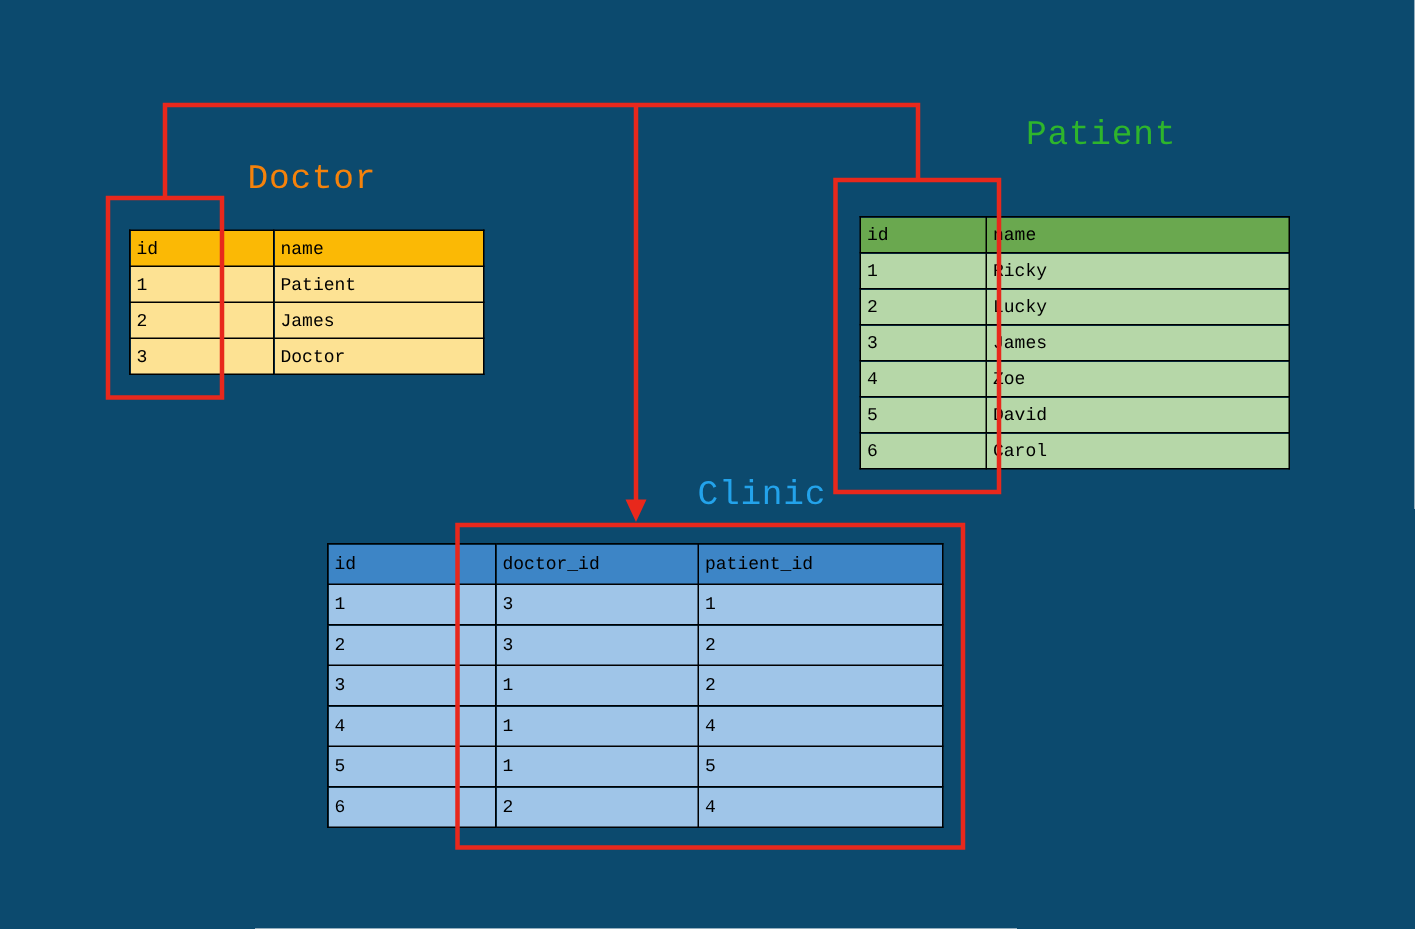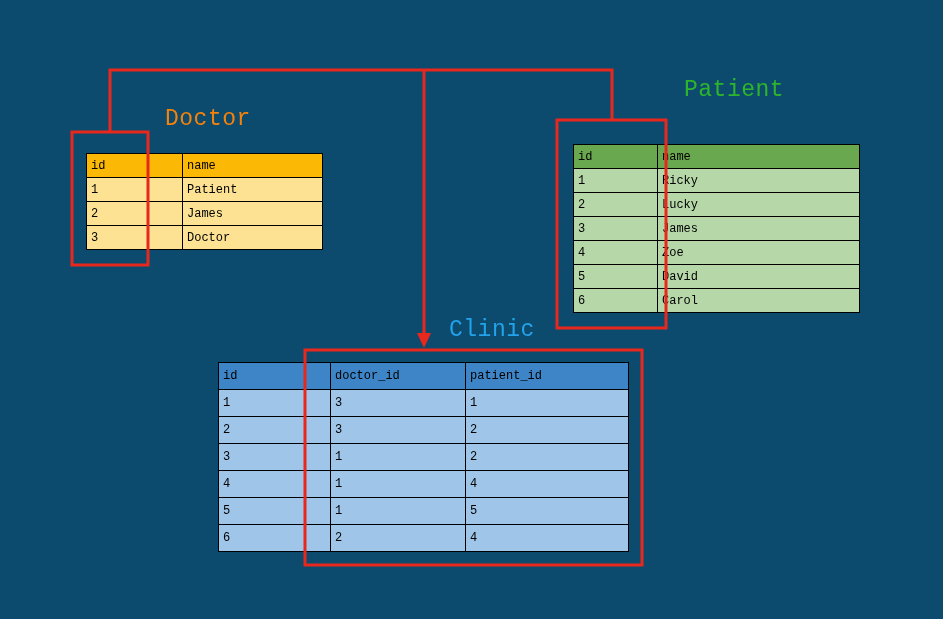--- a/index.html
+++ b/index.html
@@ -35,21 +35,21 @@
   }
   .title {
     position: absolute;
     z-index: 2;
     font-size: 23px;
     letter-spacing: 0.5px;
     white-space: nowrap;
   }
   .doctor-title  { color: var(--doctor-title, #f5820b); }
   .patient-title { color: var(--patient-title, #2eb52c); }
-  .clinic-title  { color: var(--clinic-title, #23a3eb); }
+  .clinic-title  { color: var(--clinic-title, #23a3eb); margin-left: 16px; }
 
   table.dtable {
     position: absolute;
     z-index: 1;
     border-collapse: collapse;
     table-layout: fixed;
     font-size: 12px;
     color: #000000;
   }
   table.dtable th, table.dtable td {

